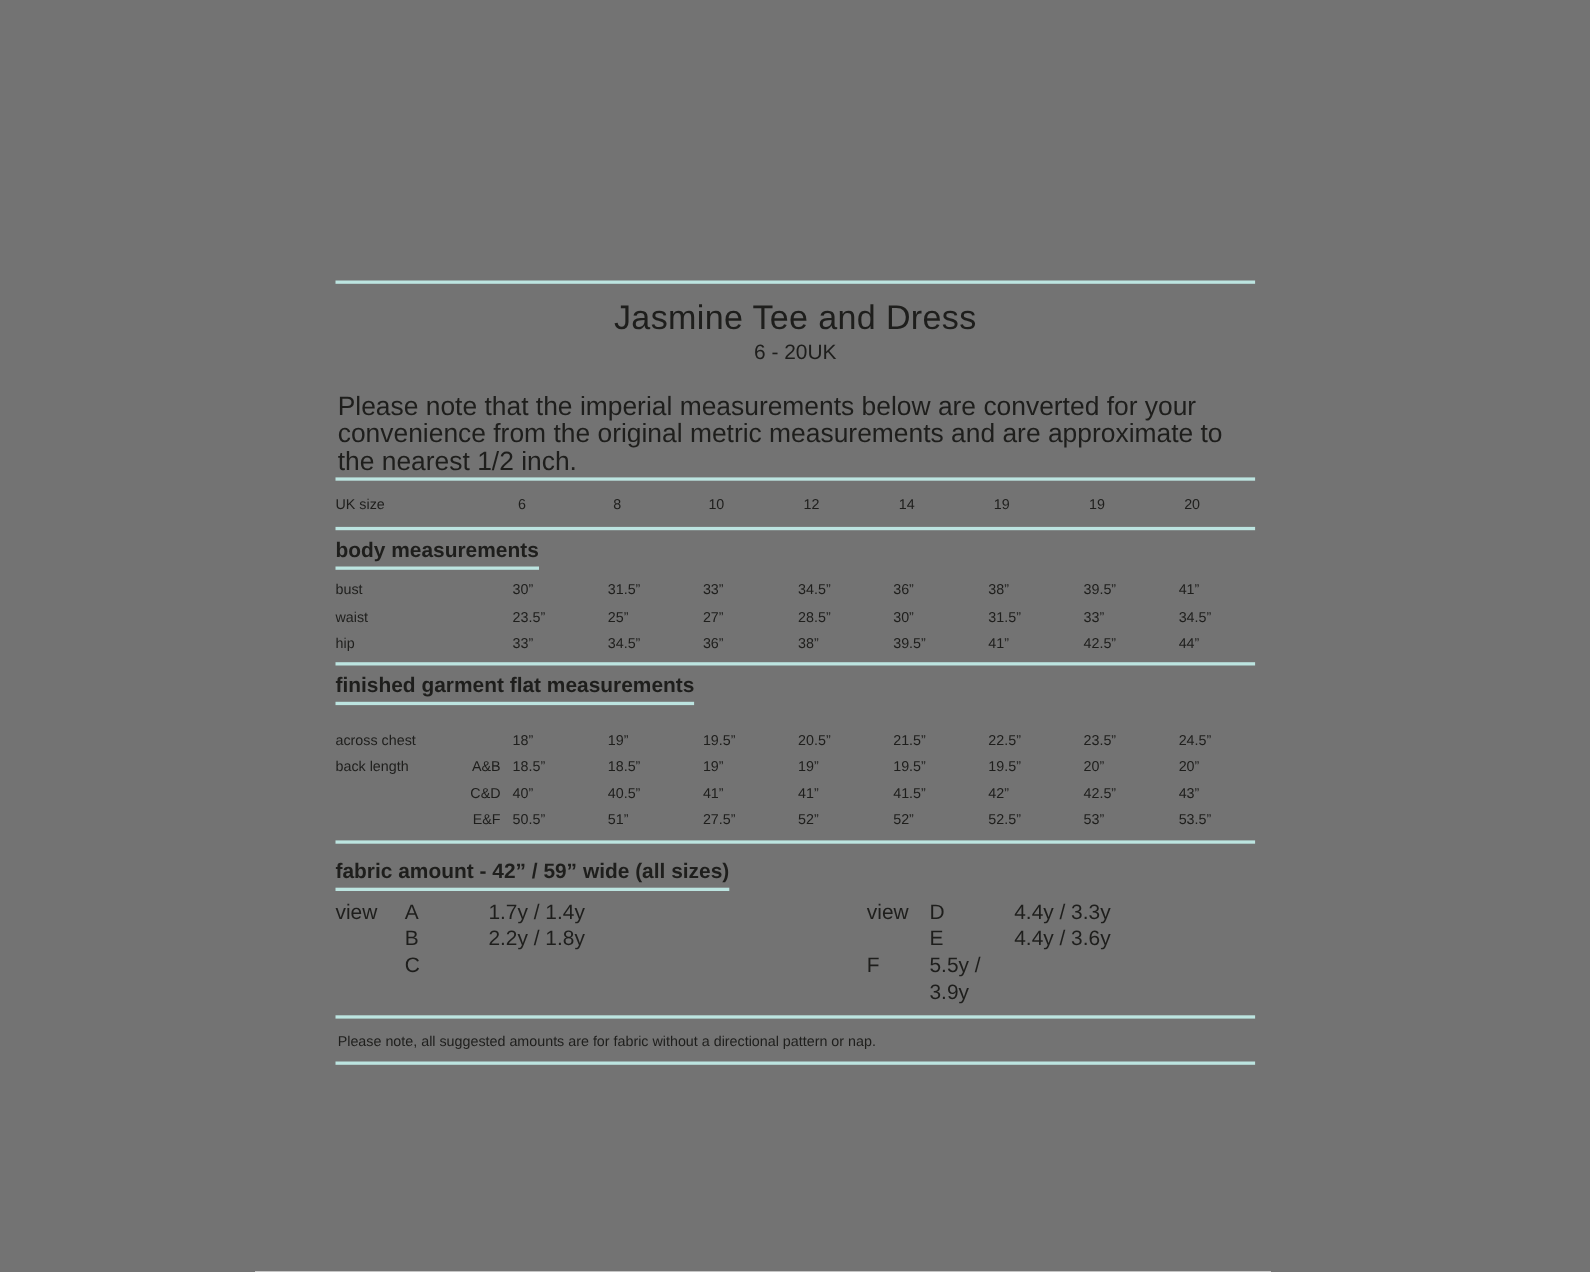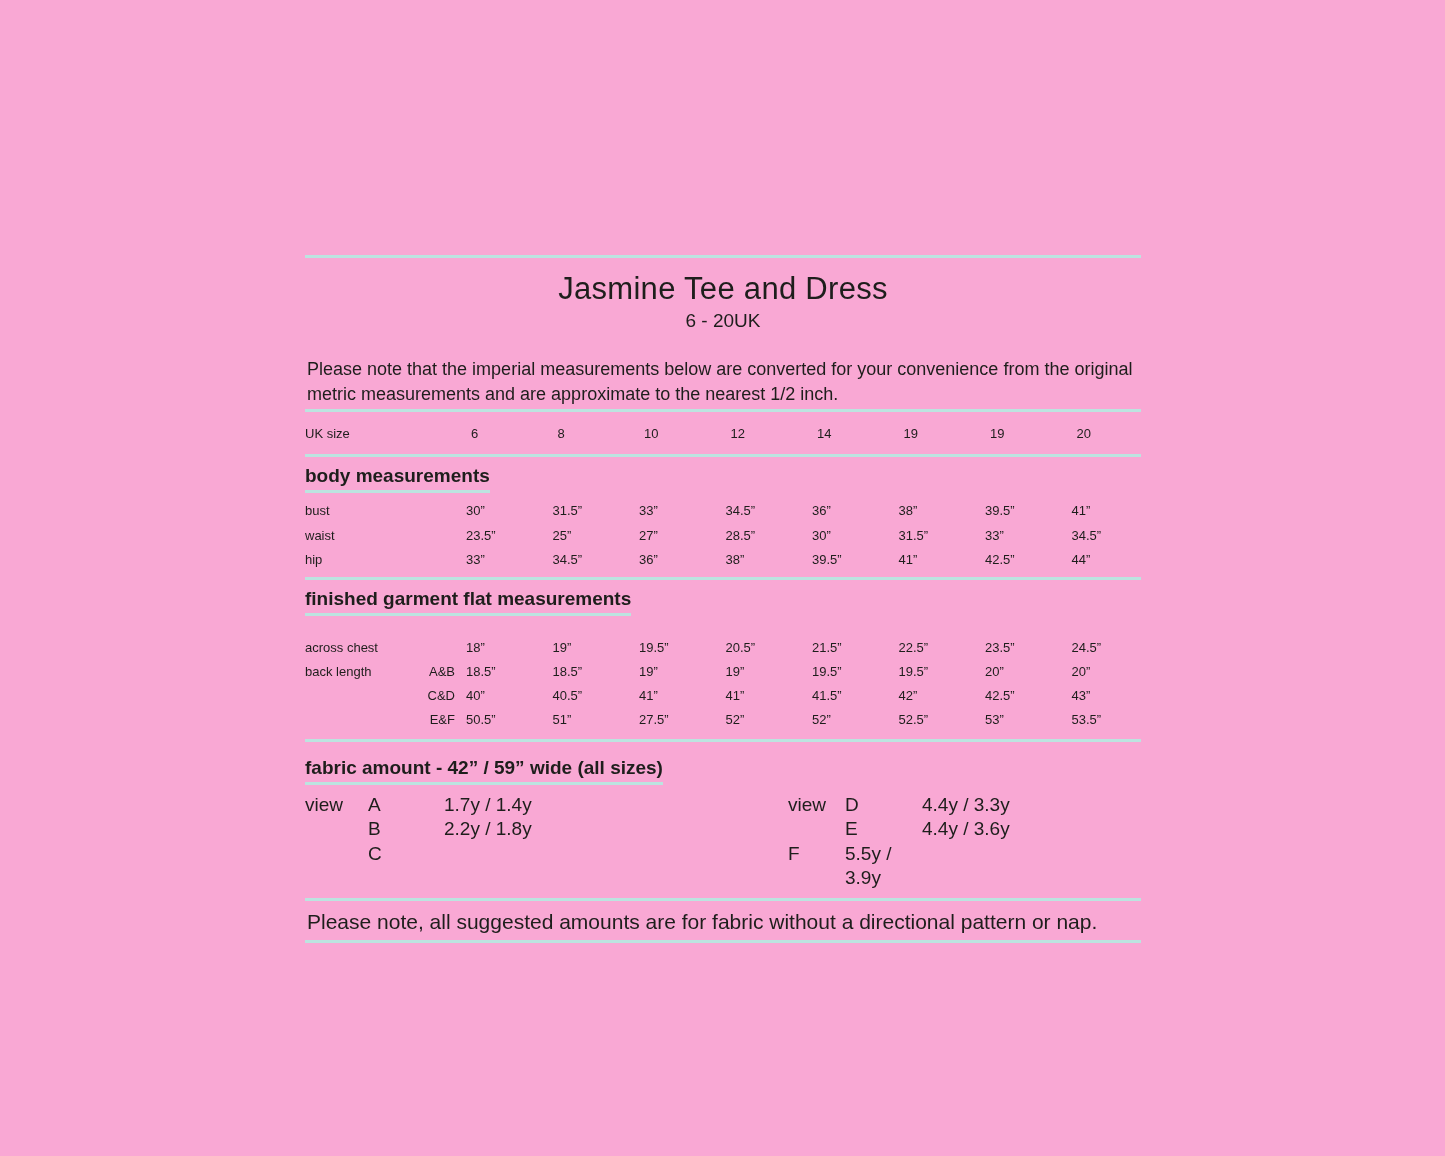--- a/index.html
+++ b/index.html
@@ -5,21 +5,21 @@
   :root {
     --accent: #bce4e0;
     --ink: #1e1e1c;
   }
   * { margin: 0; padding: 0; box-sizing: border-box; }
   html, body { background: #ffffff; }
   .page {
     position: relative;
     width: 1445px;
     height: 1156px;
-    background: #f9a8d4;
+    background: #737373;
     font-family: "Liberation Sans", "DejaVu Sans", sans-serif;
     color: var(--ink);
     overflow: hidden;
   }
   .content {
     position: absolute;
     left: 305px;
     top: 255px;
     width: 836px;
   }
@@ -41,21 +41,21 @@
   }
   .subtitle {
     margin-top: 1px;
     text-align: center;
     font-size: 19px;
     line-height: 24px;
   }
   .intro {
     margin-top: 24px;
     padding-left: 2px;
-    font-size: 18px;
+    font-size: 24px;
     line-height: 25px;
     max-width: 838px;
   }
 
   .grid {
     display: grid;
     grid-template-columns: 110px 51px 86.5px 86.5px 86.5px 86.5px 86.5px 86.5px 86.5px auto;
     font-size: 13px;
   }
   .header-row { padding: 10px 0 8px; line-height: 24px; }
@@ -83,21 +83,21 @@
     margin-top: 8px;
     display: grid;
     grid-template-columns: 63px 76px 344px 57px 77px auto;
     font-size: 19px;
     line-height: 24.5px;
   }
 
   .bottom-note {
     margin-top: 8px;
     padding-left: 2px;
-    font-size: 21px;
+    font-size: 13px;
     line-height: 25px;
   }
 </style>
 </head>
 <body>
 
 <div class="page">
   <div class="content">
 
     <div class="rule"></div>

